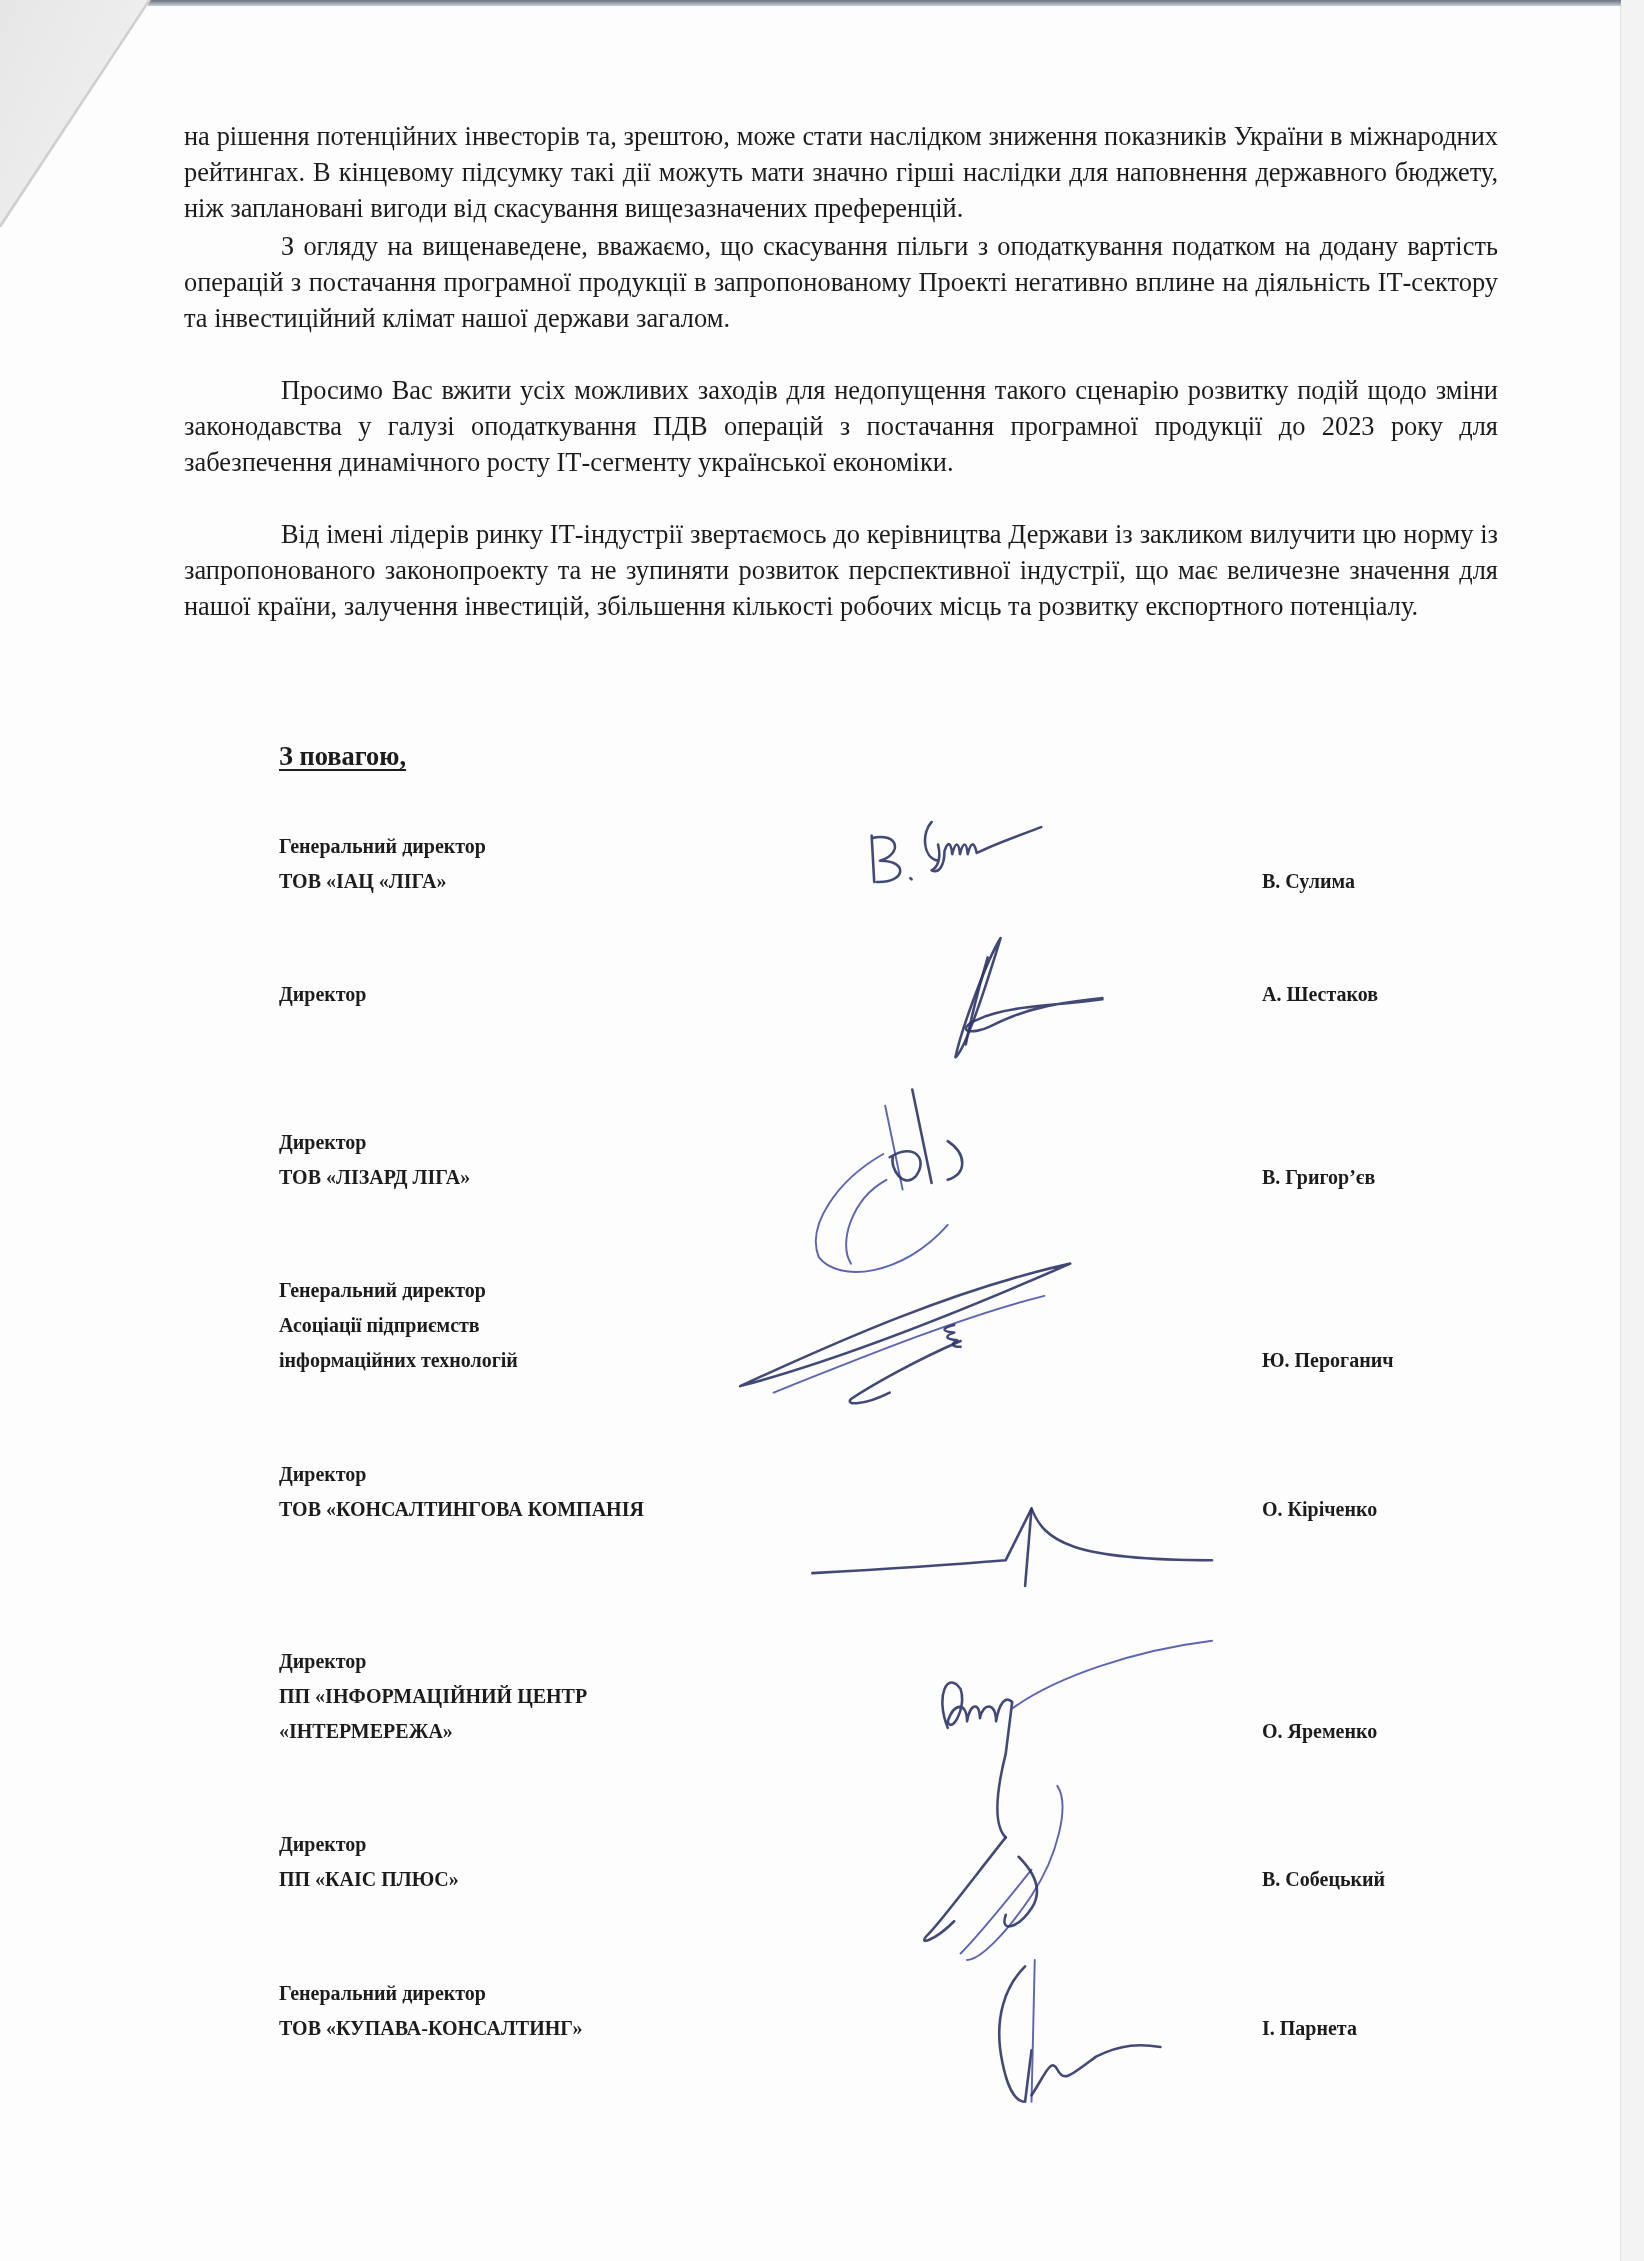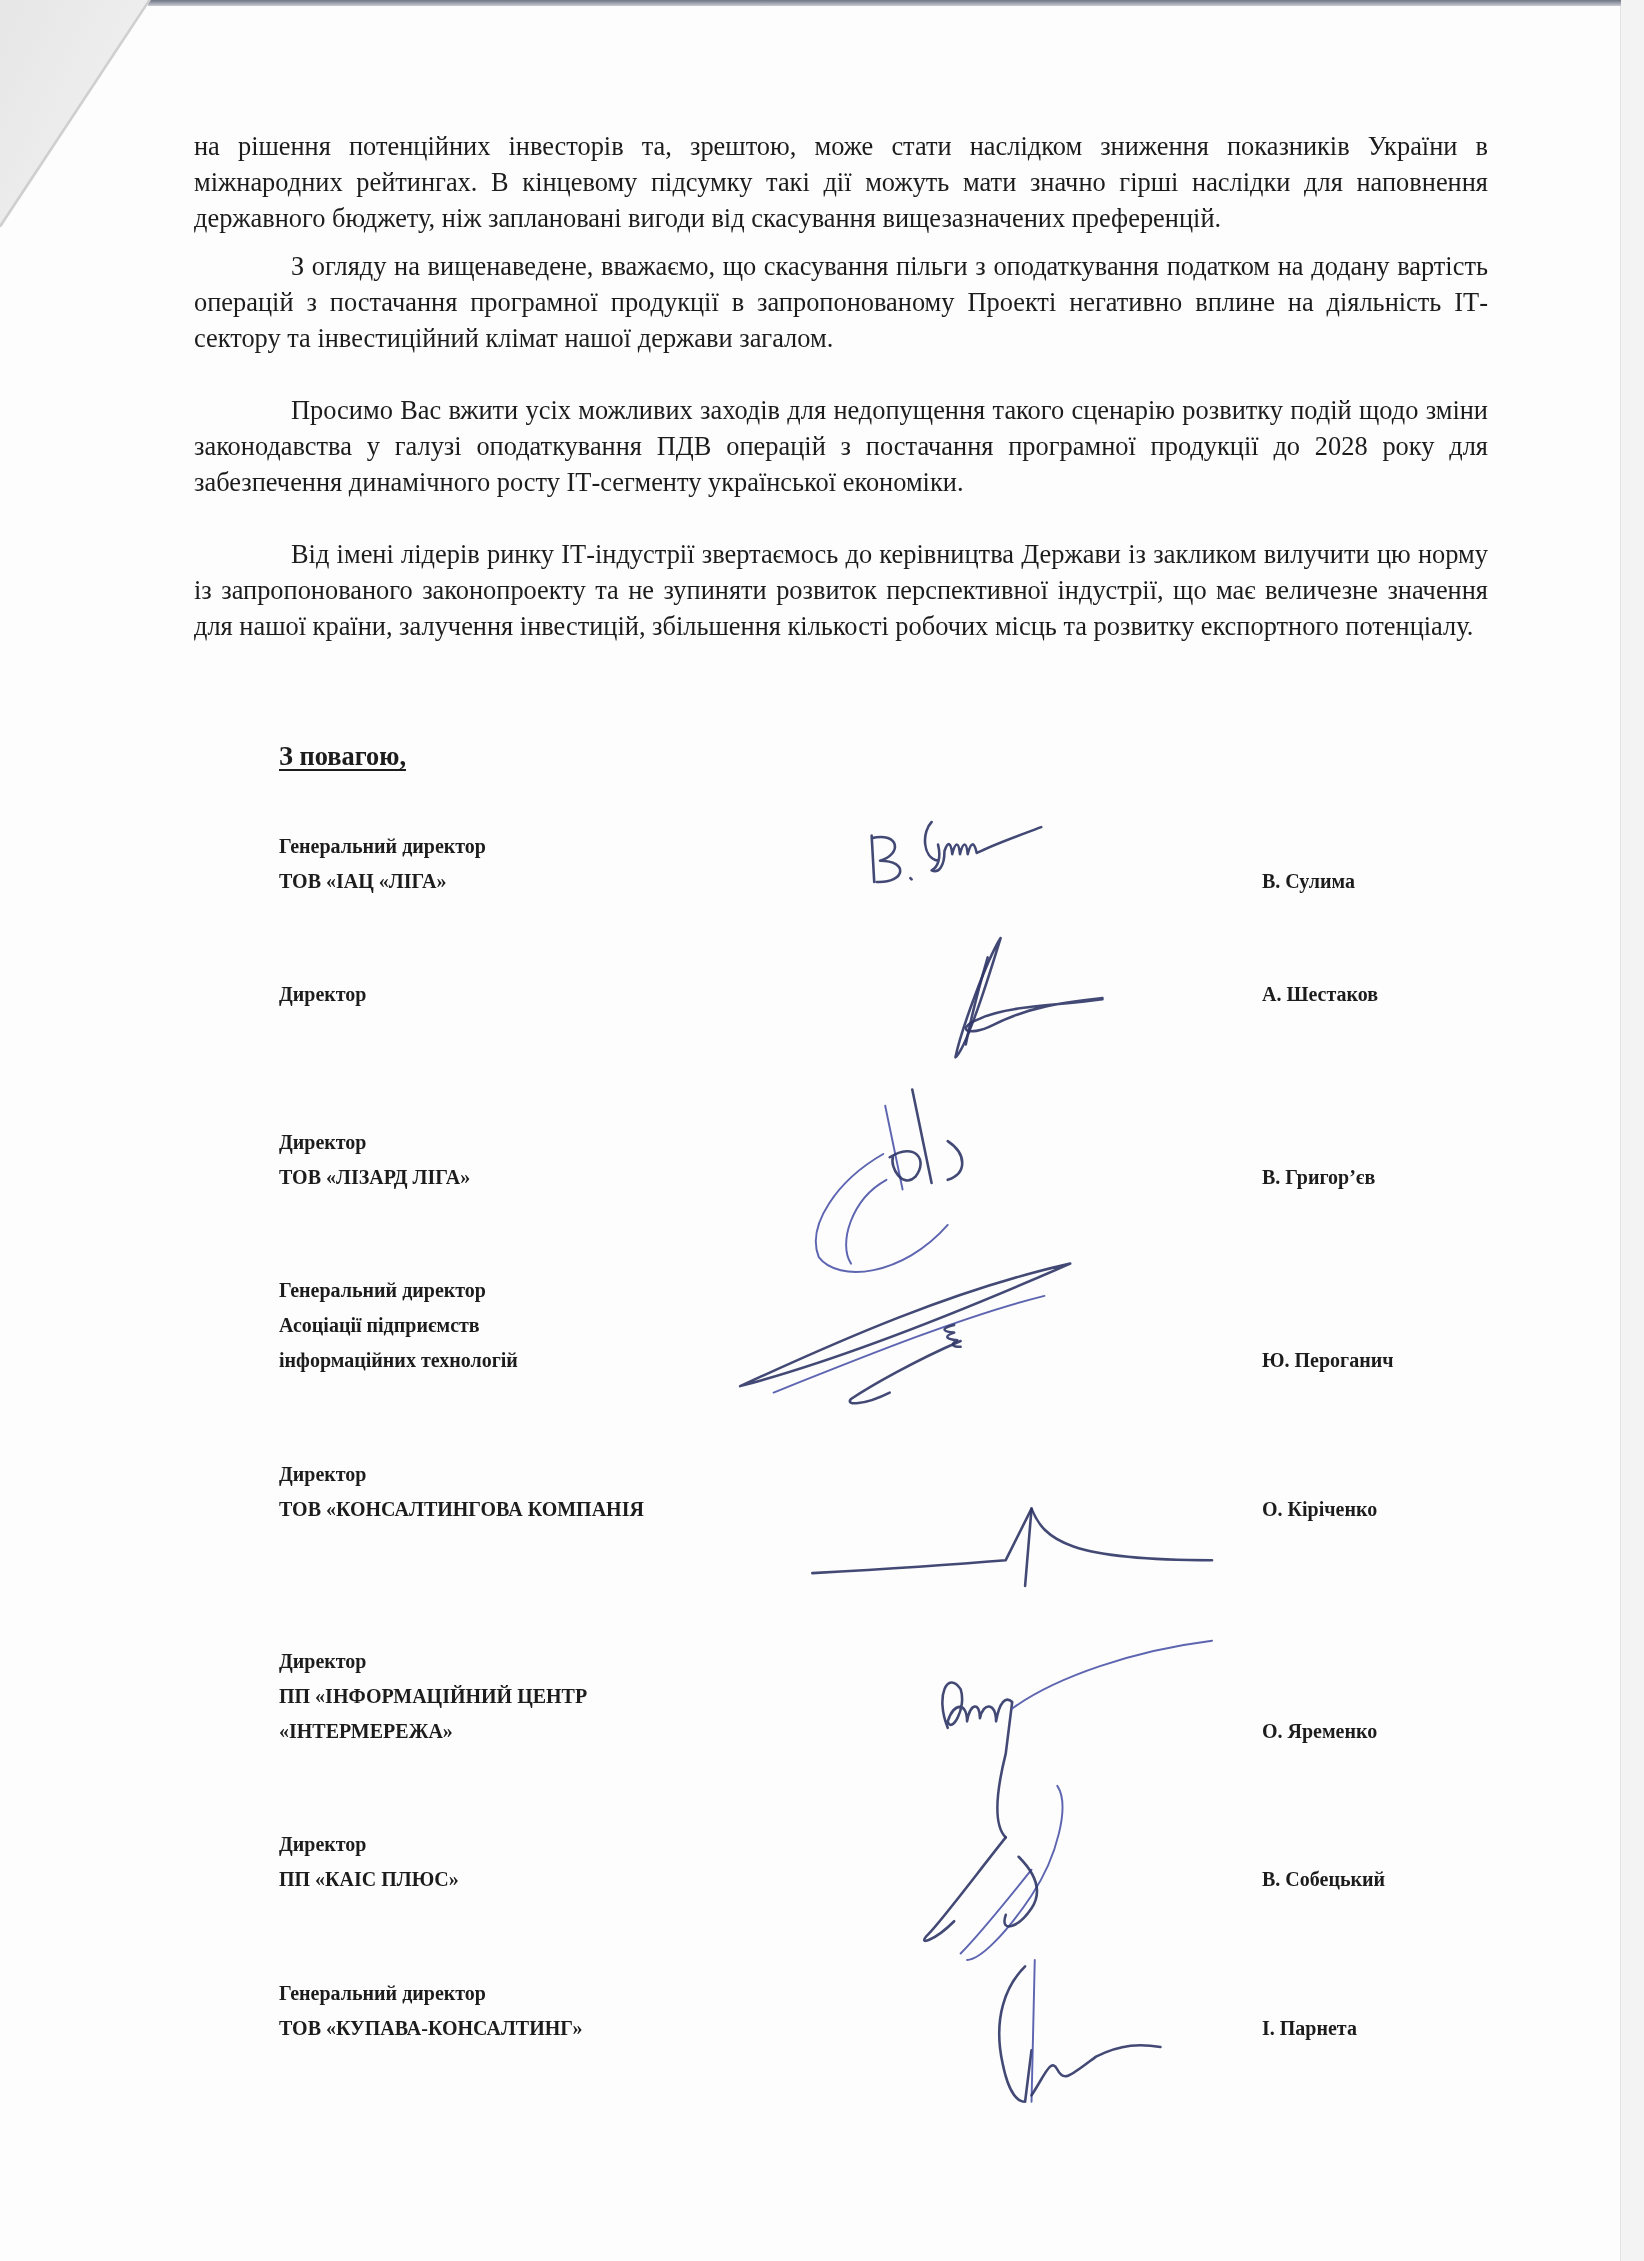--- a/index.html
+++ b/index.html
@@ -25,21 +25,21 @@
   }
   .fold-edge {
     position: absolute; left: 0; top: 0; width: 155px; height: 232px;
     background: #cfcfcf;
     clip-path: polygon(148px 0, 151px 0, 1.3px 227px, 0 227px, 0 224px);
   }
   .body-text {
     position: absolute; left: 182px; top: 116px; width: 1318px;
     font-size: 26.4px; line-height: 36px; text-align: justify;
   }
-  .body-text p { margin: 12px; }
+  .body-text p { margin: 2px; }
   .body-text p.indent { text-indent: 97px; }
   .body-text p.gap { margin-top: 36px; }
   .closing { position: absolute; left: 279px; top: 741px; font-weight: bold; font-size: 26.4px; text-decoration: underline; text-decoration-thickness: 1.9px; text-underline-offset: 3.9px; font-family: Liberation Serif, serif; }
   .sig-row { position: absolute; left: 279px; width: 1225px; font-weight: bold; font-size: 20px; line-height: 35px; }
   .sig-title { display: block; }
   .sig-name { position: absolute; left: 983px; bottom: 0; white-space: nowrap; }
   .sig-svg { position: absolute; left: 0; top: 0; width: 1644px; height: 2261px; pointer-events: none; }
   .sig-svg path { fill: none; stroke: #2f3566; stroke-width: 4; stroke-linecap: round; stroke-linejoin: round; opacity: 0.9; }
   .sig-svg path.blue { stroke: #4b54a8; stroke-width: 3; }
 </style>
@@ -47,21 +47,21 @@
 <body>
 
 <div class="page">
   <div class="top-band"></div>
   <div class="fold"></div>
   <div class="fold-edge"></div>
 
   <div class="body-text">
     <p>на рішення потенційних інвесторів та, зрештою, може стати наслідком зниження показників України в міжнародних рейтингах. В кінцевому підсумку такі дії можуть мати значно гірші наслідки для наповнення державного бюджету, ніж заплановані вигоди від скасування вищезазначених преференцій.</p>
     <p class="indent">З огляду на вищенаведене, вважаємо, що скасування пільги з оподаткування податком на додану вартість операцій з постачання програмної продукції в запропонованому Проекті негативно вплине на діяльність ІТ-сектору та інвестиційний клімат нашої держави загалом.</p>
-    <p class="indent gap">Просимо Вас вжити усіх можливих заходів для недопущення такого сценарію розвитку подій щодо зміни законодавства у галузі оподаткування ПДВ операцій з постачання програмної продукції до 2028 року для забезпечення динамічного росту ІТ-сегменту української економіки.</p>
+    <p class="indent gap">Просимо Вас вжити усіх можливих заходів для недопущення такого сценарію розвитку подій щодо зміни законодавства у галузі оподаткування ПДВ операцій з постачання програмної продукції до 2023 року для забезпечення динамічного росту ІТ-сегменту української економіки.</p>
     <p class="indent gap">Від імені лідерів ринку ІТ-індустрії звертаємось до керівництва Держави із закликом вилучити цю норму із запропонованого законопроекту та не зупиняти розвиток перспективної індустрії, що має величезне значення для нашої країни, залучення інвестицій, збільшення кількості робочих місць та розвитку експортного потенціалу.</p>
   </div>
 
   <div class="closing">З повагою,</div>
 
   <div class="sig-row" style="top:829px;">
     <span class="sig-title">Генеральний директор</span>
     <span class="sig-title">ТОВ «ІАЦ «ЛІГА»</span>
     <span class="sig-name">В. Сулима</span>
   </div>

